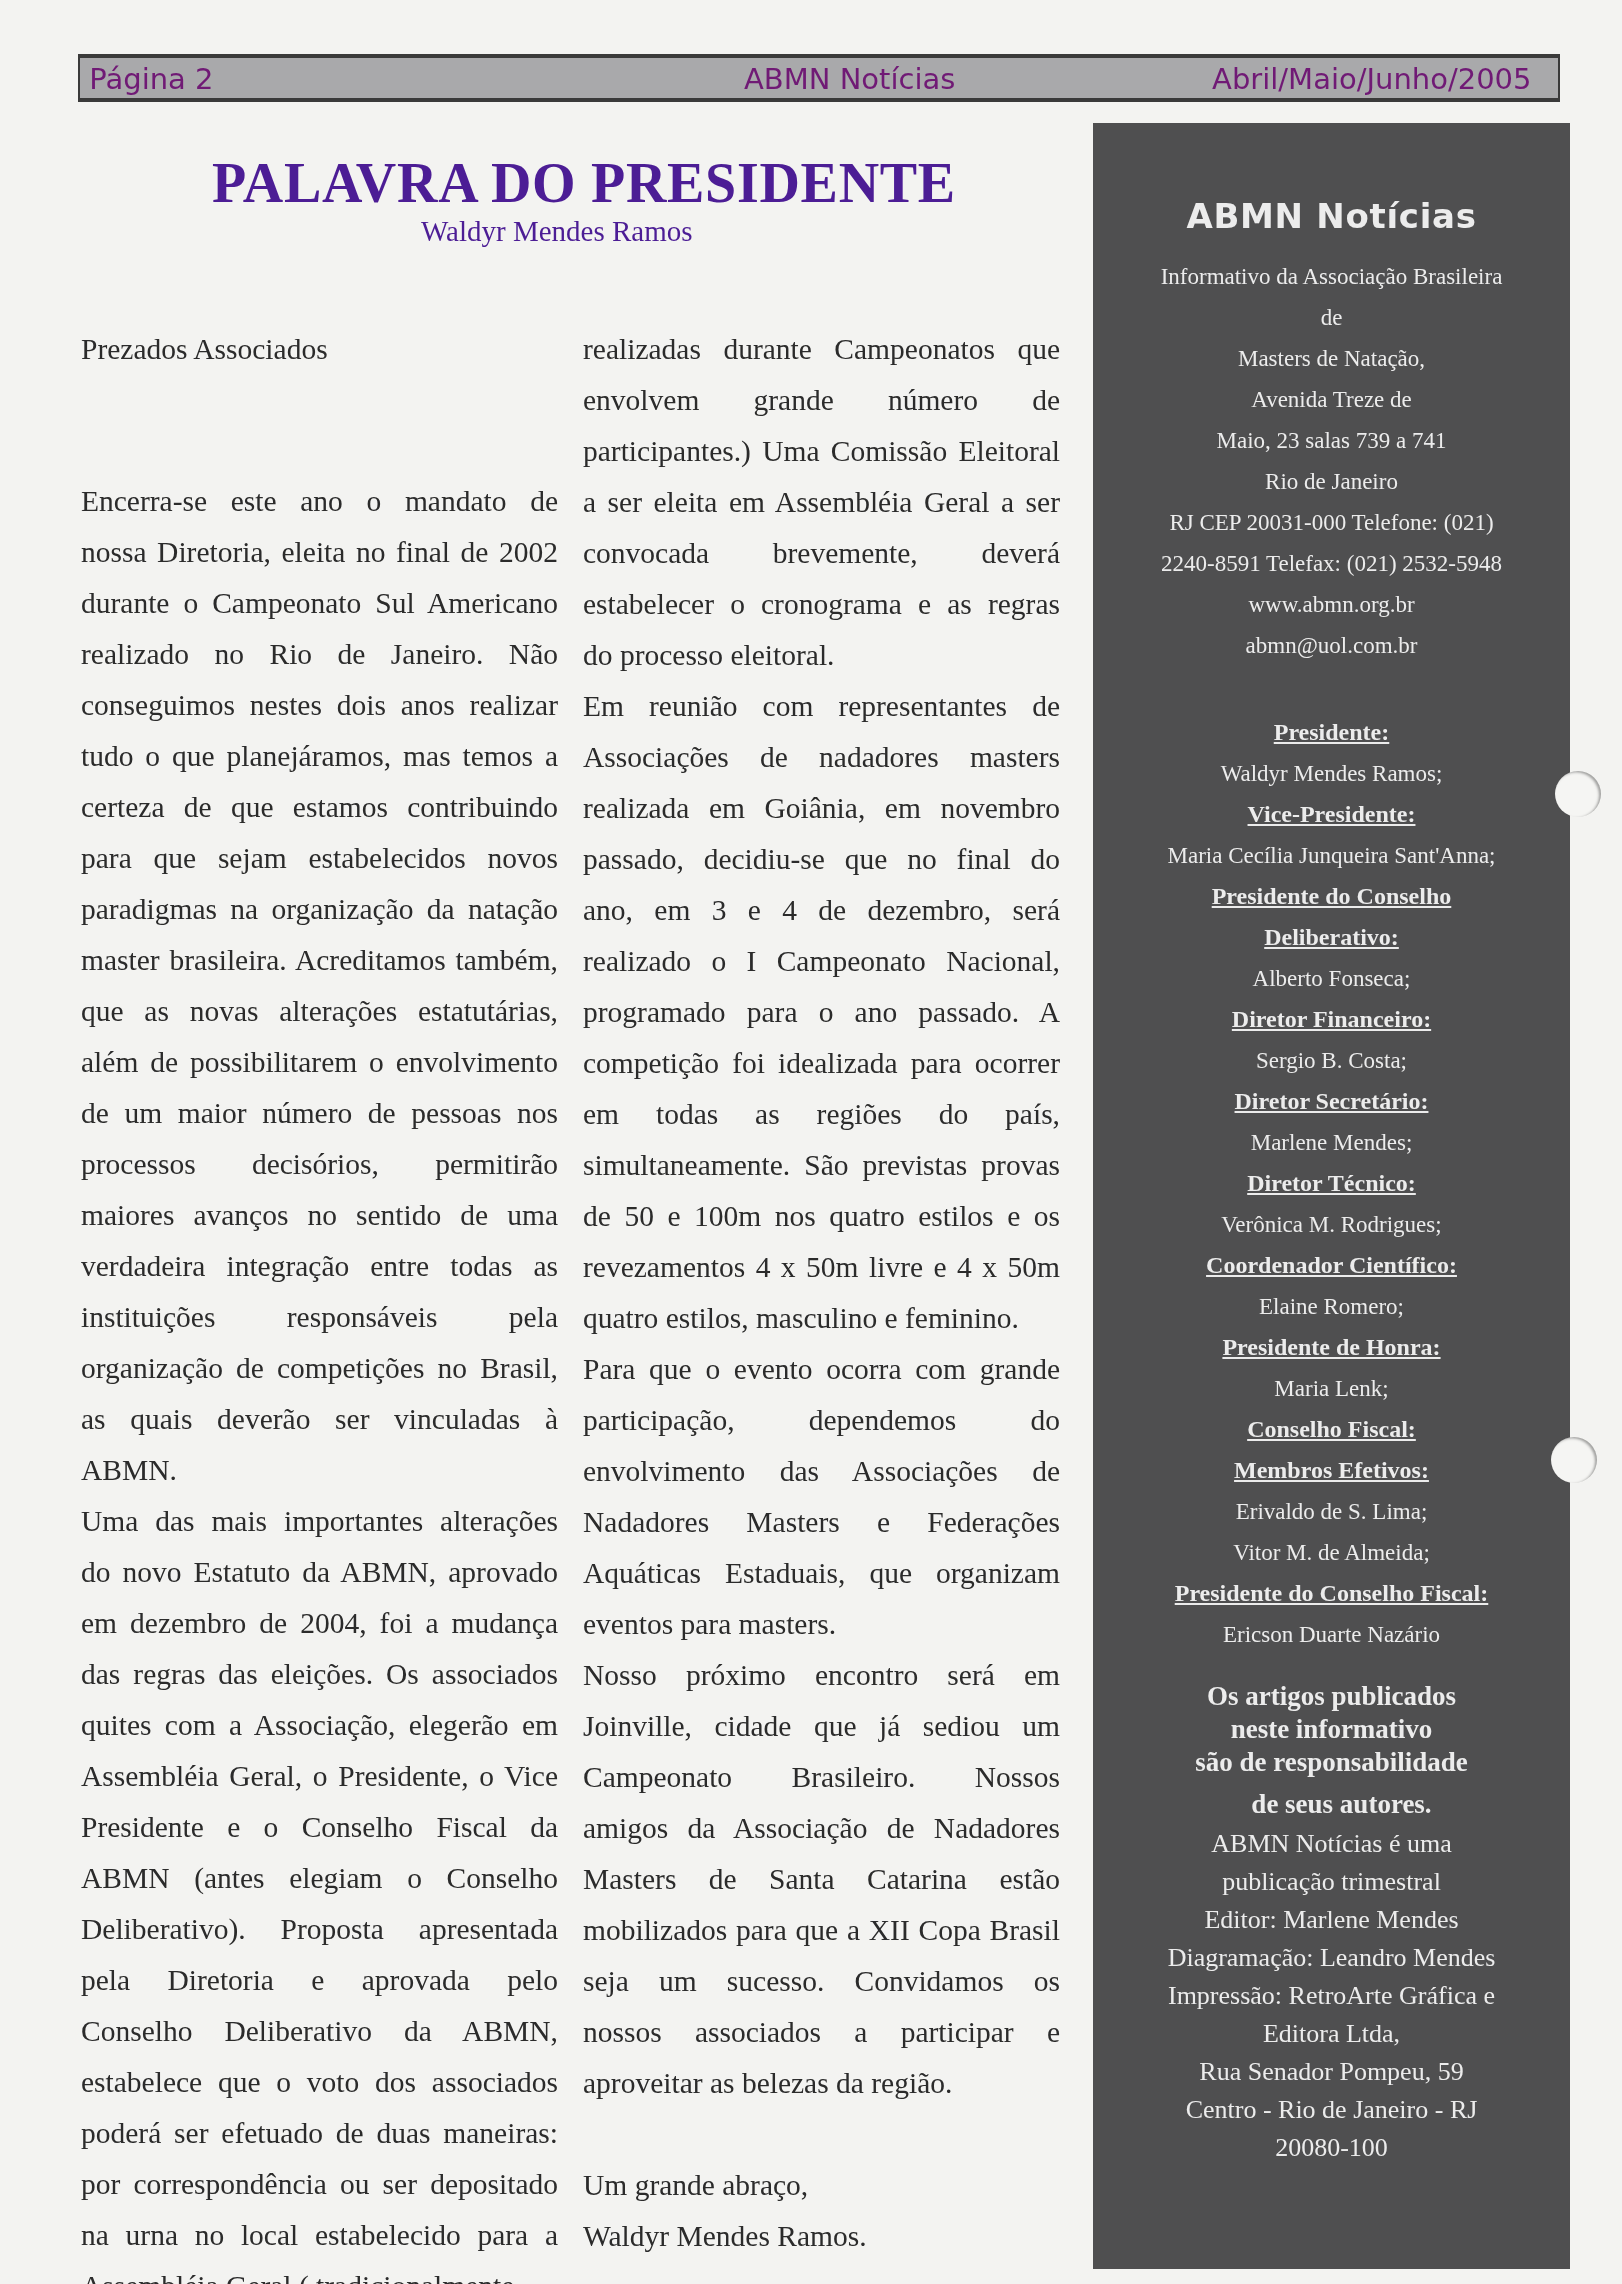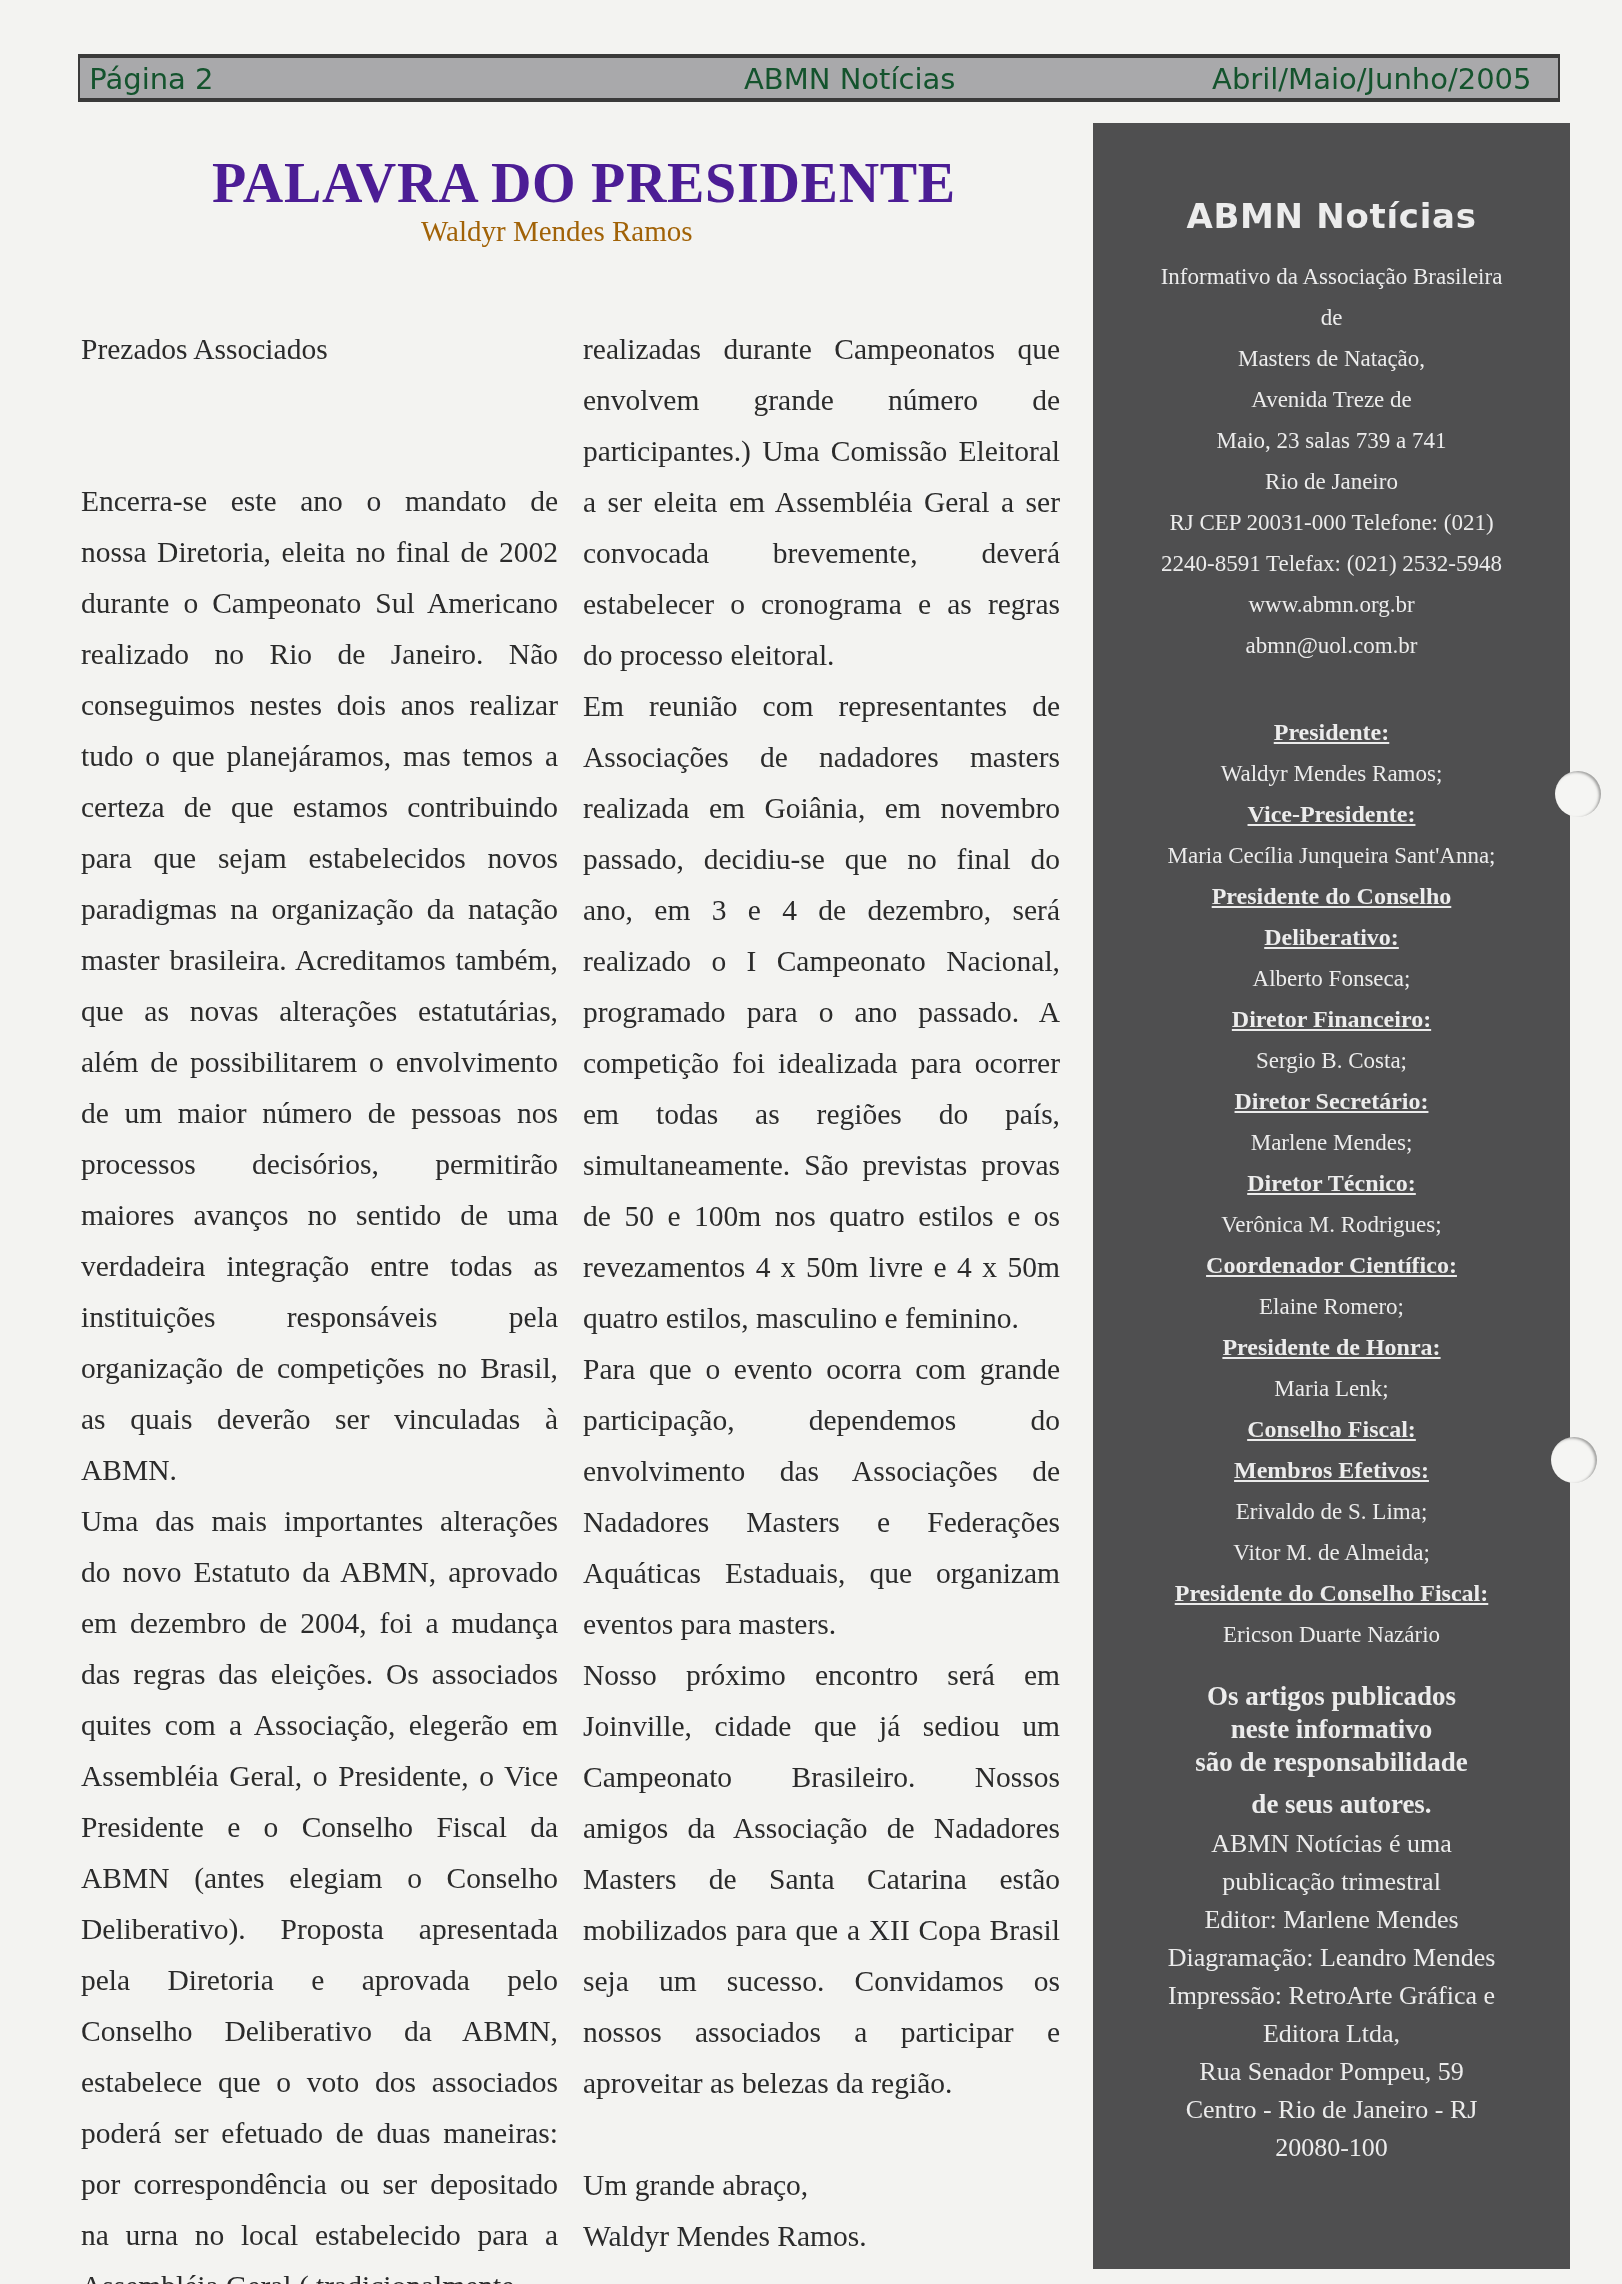--- a/index.html
+++ b/index.html
@@ -9,35 +9,35 @@
     font-family: "Liberation Serif", "DejaVu Serif", serif;
     color: #2a2a2a;
   }
   .header-bar {
     position: absolute; left: 78px; top: 54px; width: 1482px; height: 48px;
     background: #a9a9ab;
     border-top: 4px solid #3a3a3a; border-bottom: 4px solid #3a3a3a;
     border-left: 2px solid #3a3a3a; border-right: 2px solid #3a3a3a;
     box-sizing: border-box;
     font-family: "DejaVu Sans", sans-serif;
-    font-size: 29px; color: #14532d;
+    font-size: 29px; color: #701a75;
   }
   .header-bar span { position: absolute; top: 4px; white-space: nowrap; }
   .hb-left { left: 9.3px; }
   .hb-center { left: 664px; }
   .hb-right { right: 26.5px; }
 
   .title {
     position: absolute; left: 212px; top: 151px;
     font-weight: bold; font-size: 56px; letter-spacing: 0.7px;
     color: #4c1d95; white-space: nowrap;
   }
   .byline {
     position: absolute; left: 421px; top: 215px;
-    font-size: 29px; color: #a16207; white-space: nowrap;
+    font-size: 29px; color: #4c1d95; white-space: nowrap;
   }
 
   .col {
     position: absolute; width: 477px;
     font-size: 29.5px; line-height: 51px; color: #2b2b2b;
     text-align: justify;
   }
   .col .line { display: block; height: 51px; white-space: nowrap; text-align-last: justify; }
   .col .line.last { text-align-last: left; }
   .col .gap { display: block; height: 51px; }

